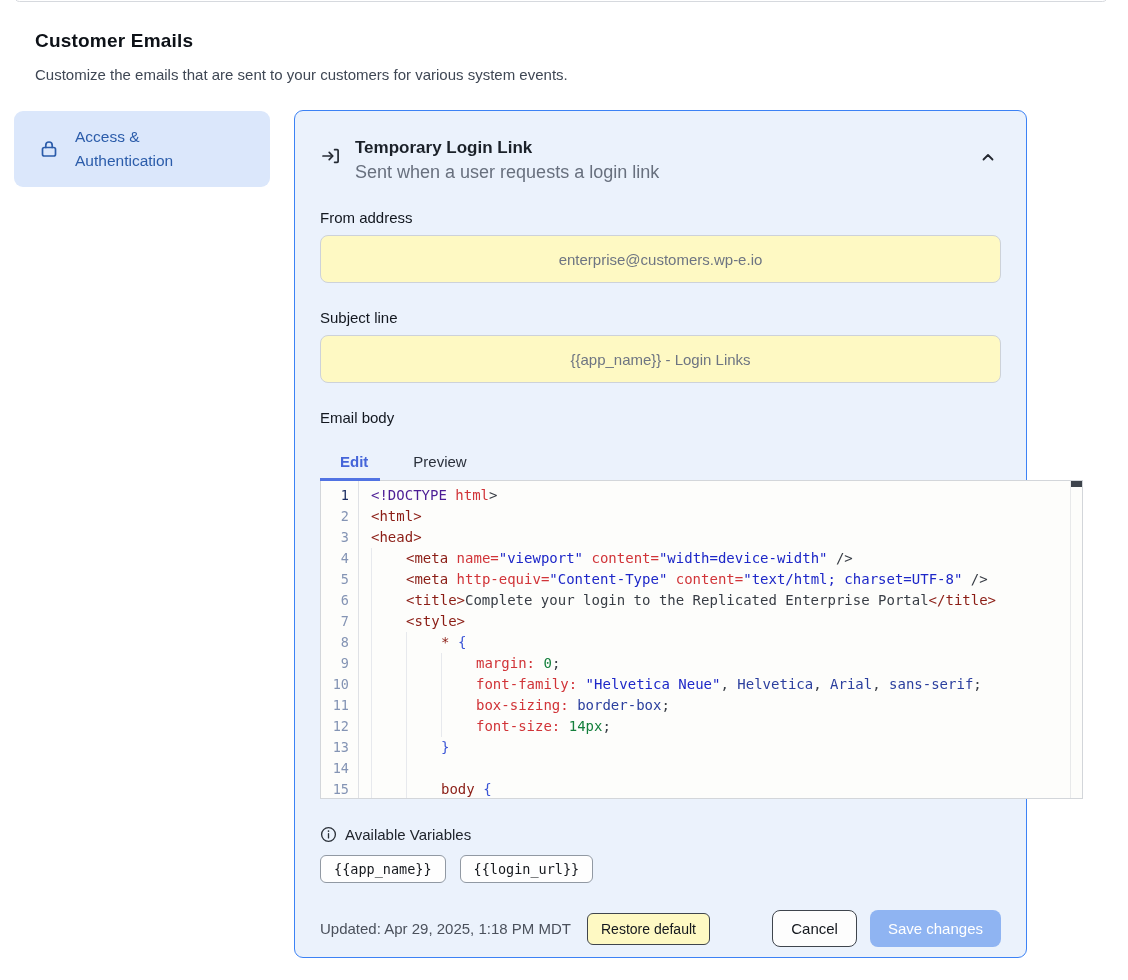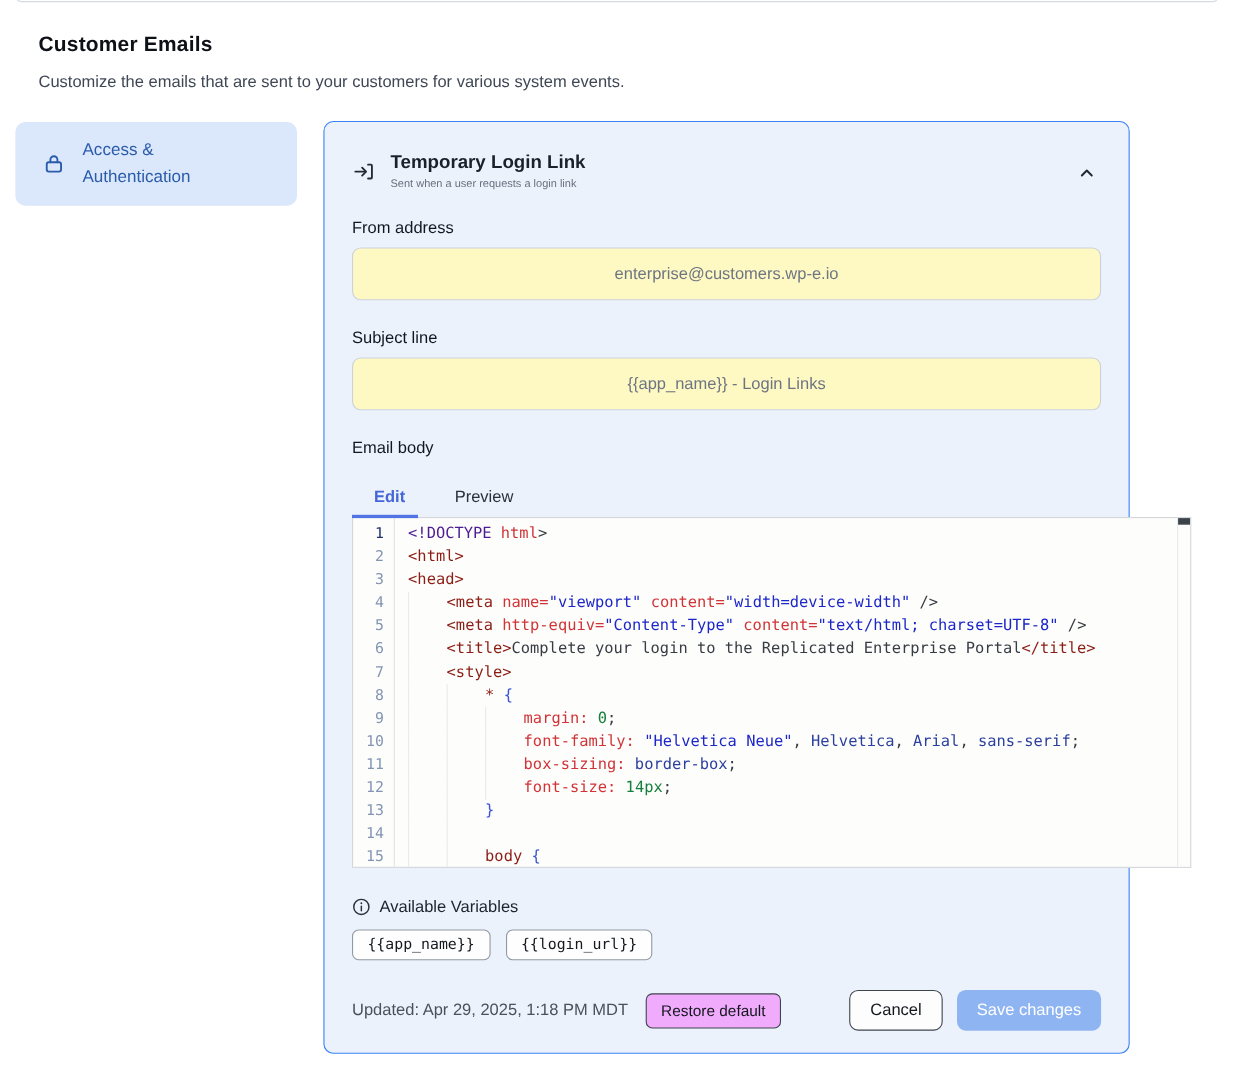--- a/index.html
+++ b/index.html
@@ -26,21 +26,21 @@
   .side-label.wrap { max-width:120px; }
 
   
   .panel { position:absolute; left:294px; top:110px; width:733px; height:848px;
     background:#ebf2fc; border:1px solid #3c82f5; border-radius:9px; padding:27px 25px 0 25px; }
 
   .panel-head { display:flex; align-items:flex-start; }
   .panel-head-icon { width:22px; height:22px; margin-top:7px; }
   .panel-head-text { margin-left:13px; flex:1; }
   .panel-title { font-size:17px; font-weight:700; color:#1b2129; }
-  .panel-sub { margin-top:4px; font-size:10px; color:#68707e; }
+  .panel-sub { margin-top:4px; font-size:18px; color:#68707e; }
   .collapse-btn { width:26px; height:26px; margin-top:6px; background:none; border:none; cursor:pointer; display:flex; align-items:center; justify-content:center; }
 
   .field-label { font-size:15px; color:#12171f; margin-top:26px; }
   .text-input { display:block; width:100%; height:48px; margin-top:9px; padding:0 28px;
     background:#fef9c3; border:1px solid #cdd2d9; border-radius:8px;
     font-size:15px; color:#6e7582; font-family:"Liberation Sans","DejaVu Sans",sans-serif;text-align:center; }
 
   
   .tabs { position:relative; margin-top:16px; height:38px; display:flex; align-items:center; }
   .tab { font-size:15px; padding:0 20px; height:100%; display:flex; align-items:center; cursor:pointer; background:none; border:none; font-family:inherit; }
@@ -74,21 +74,21 @@
   .vars-head { display:flex; align-items:center; margin-top:27px; }
   .vars-label { margin-left:8px; font-size:15px; color:#20252d;text-align:right; }
   .chips { display:flex; gap:14px; margin-top:12px; }
   .chip { background:#fefefe; border:1px solid #9199a3; border-radius:6px; padding:5px 13px;
     font-family:"DejaVu Sans Mono","Liberation Mono",monospace; font-size:13.5px; color:#15181d; cursor:pointer; }
 
   
   .panel-footer { display:flex; align-items:center; margin-top:27px; }
   .updated { font-size:15px; color:#4b515c; }
   .btn { font-family:inherit; cursor:pointer; }
-  .btn-restore { margin-left:16px; font-size:14px; color:#13171d; background:#f0abfc;
+  .btn-restore { margin-left:16px; font-size:14px; color:#13171d; background:#fef9c3;
     border:1px solid #3f454d; border-radius:6px; padding:7px 13px; }
   .footer-spacer { flex:1; }
   .btn-cancel { font-size:15px; color:#13171d; background:#fdfdfd; border:1px solid #3f454d;
     border-radius:8px; padding:9px 18px; }
   .btn-save { margin-left:13px; font-size:15px; color:#ffffff; background:#8fb4f2; border:none;
     border-radius:8px; padding:10px 18px; }
 
   svg { display:block; }
 </style>
 </head>

